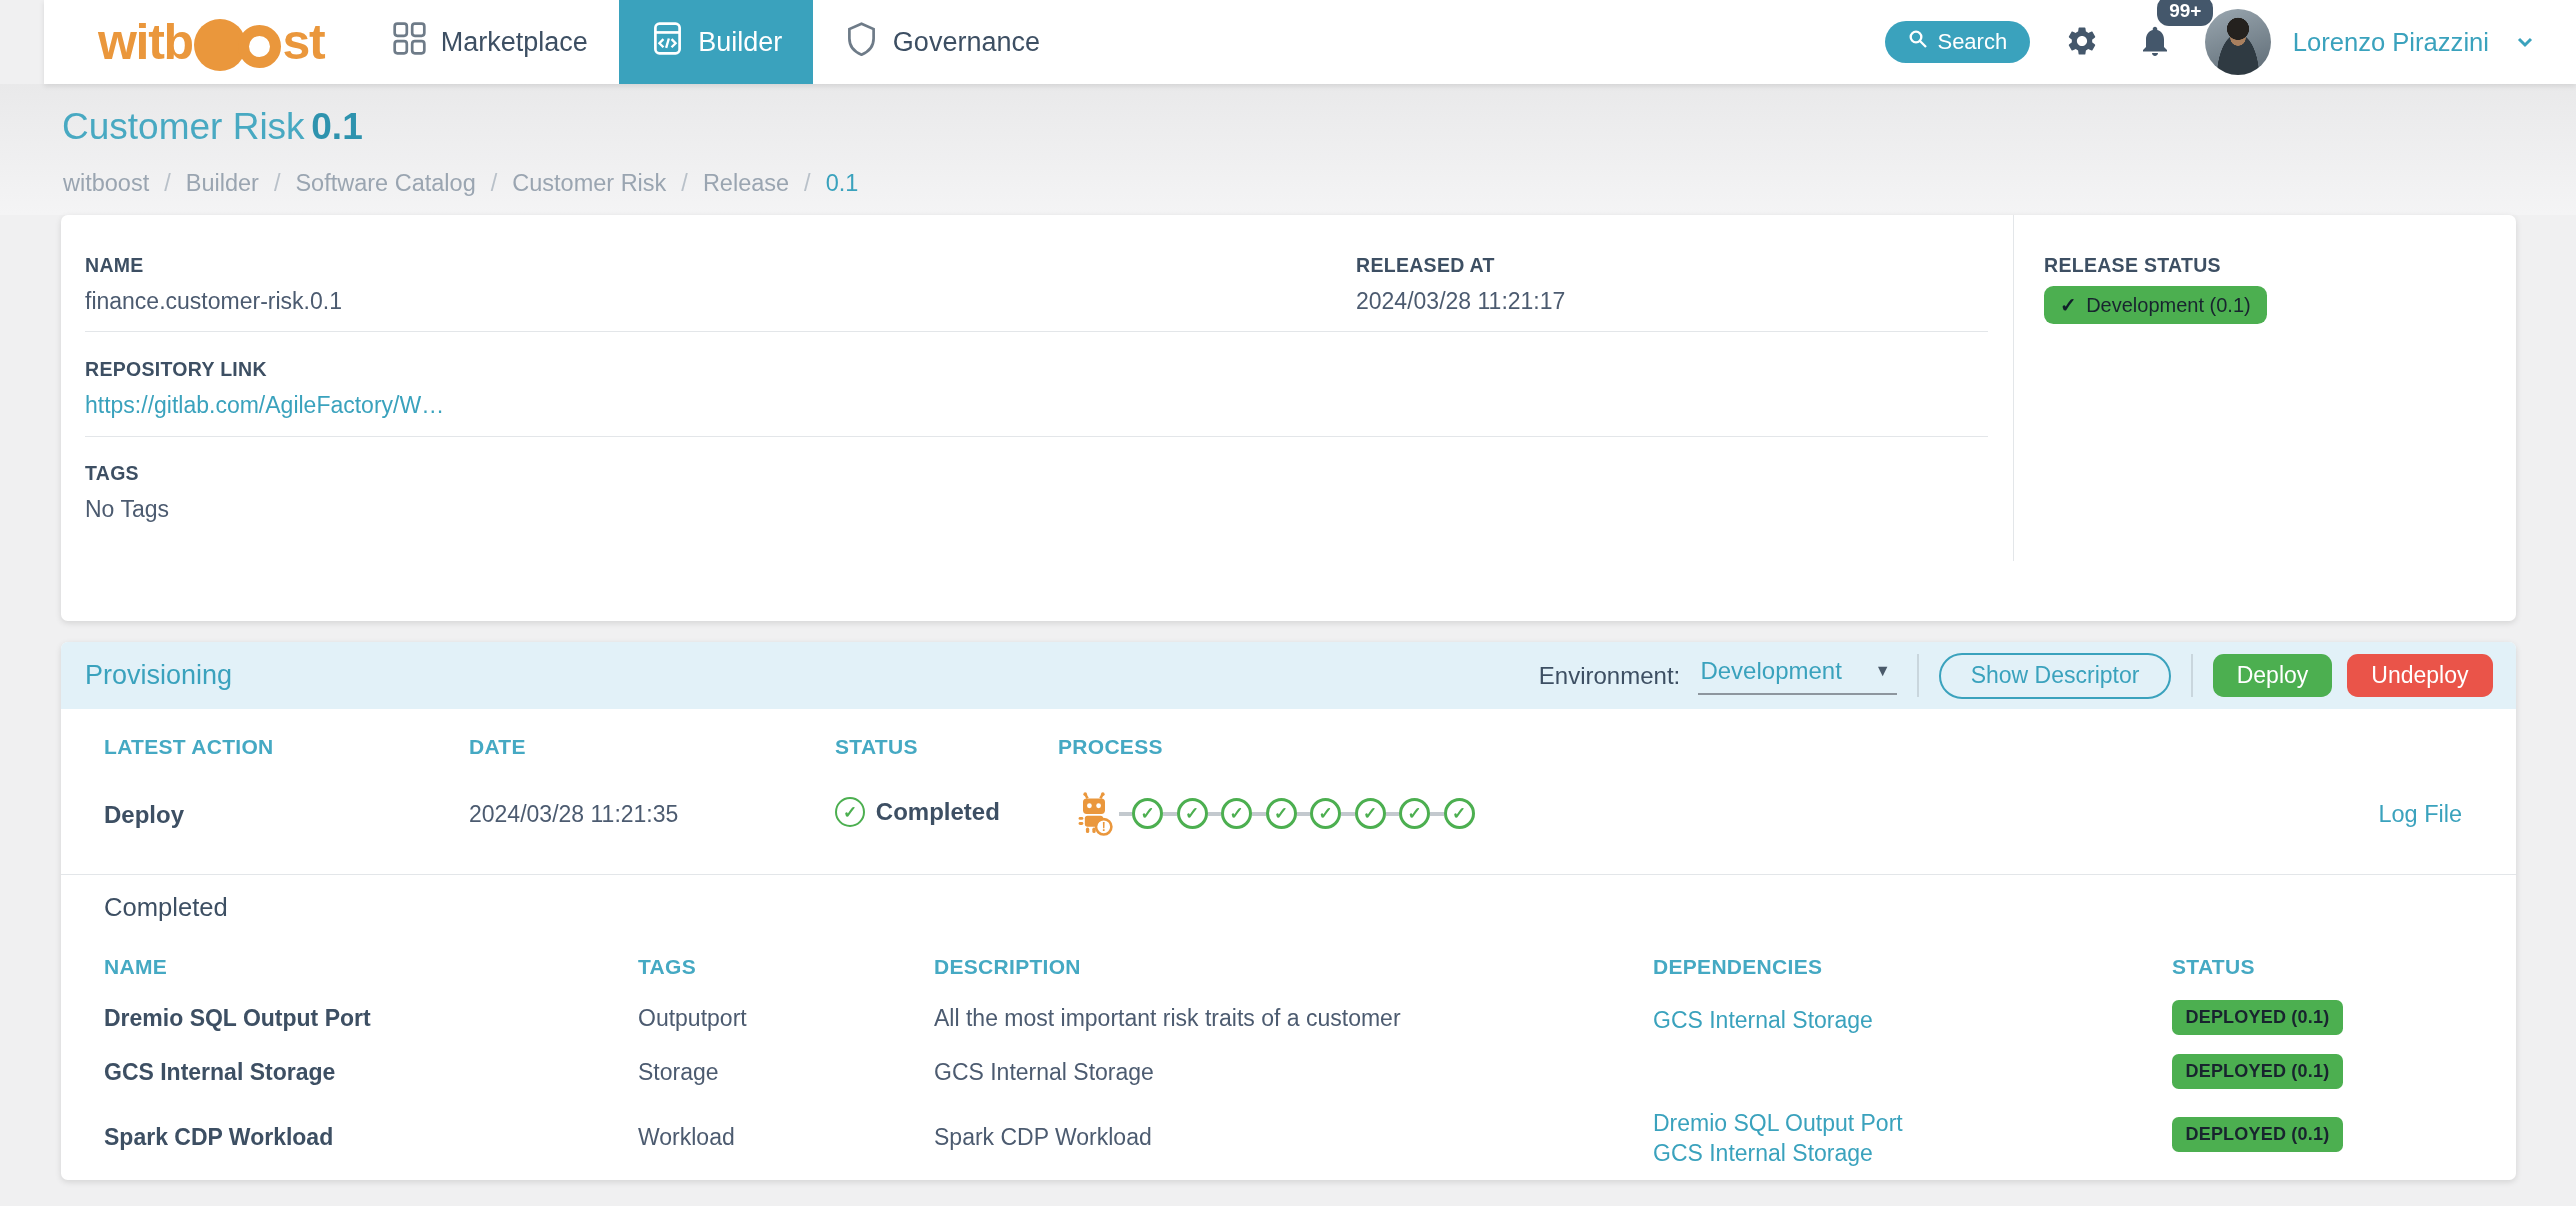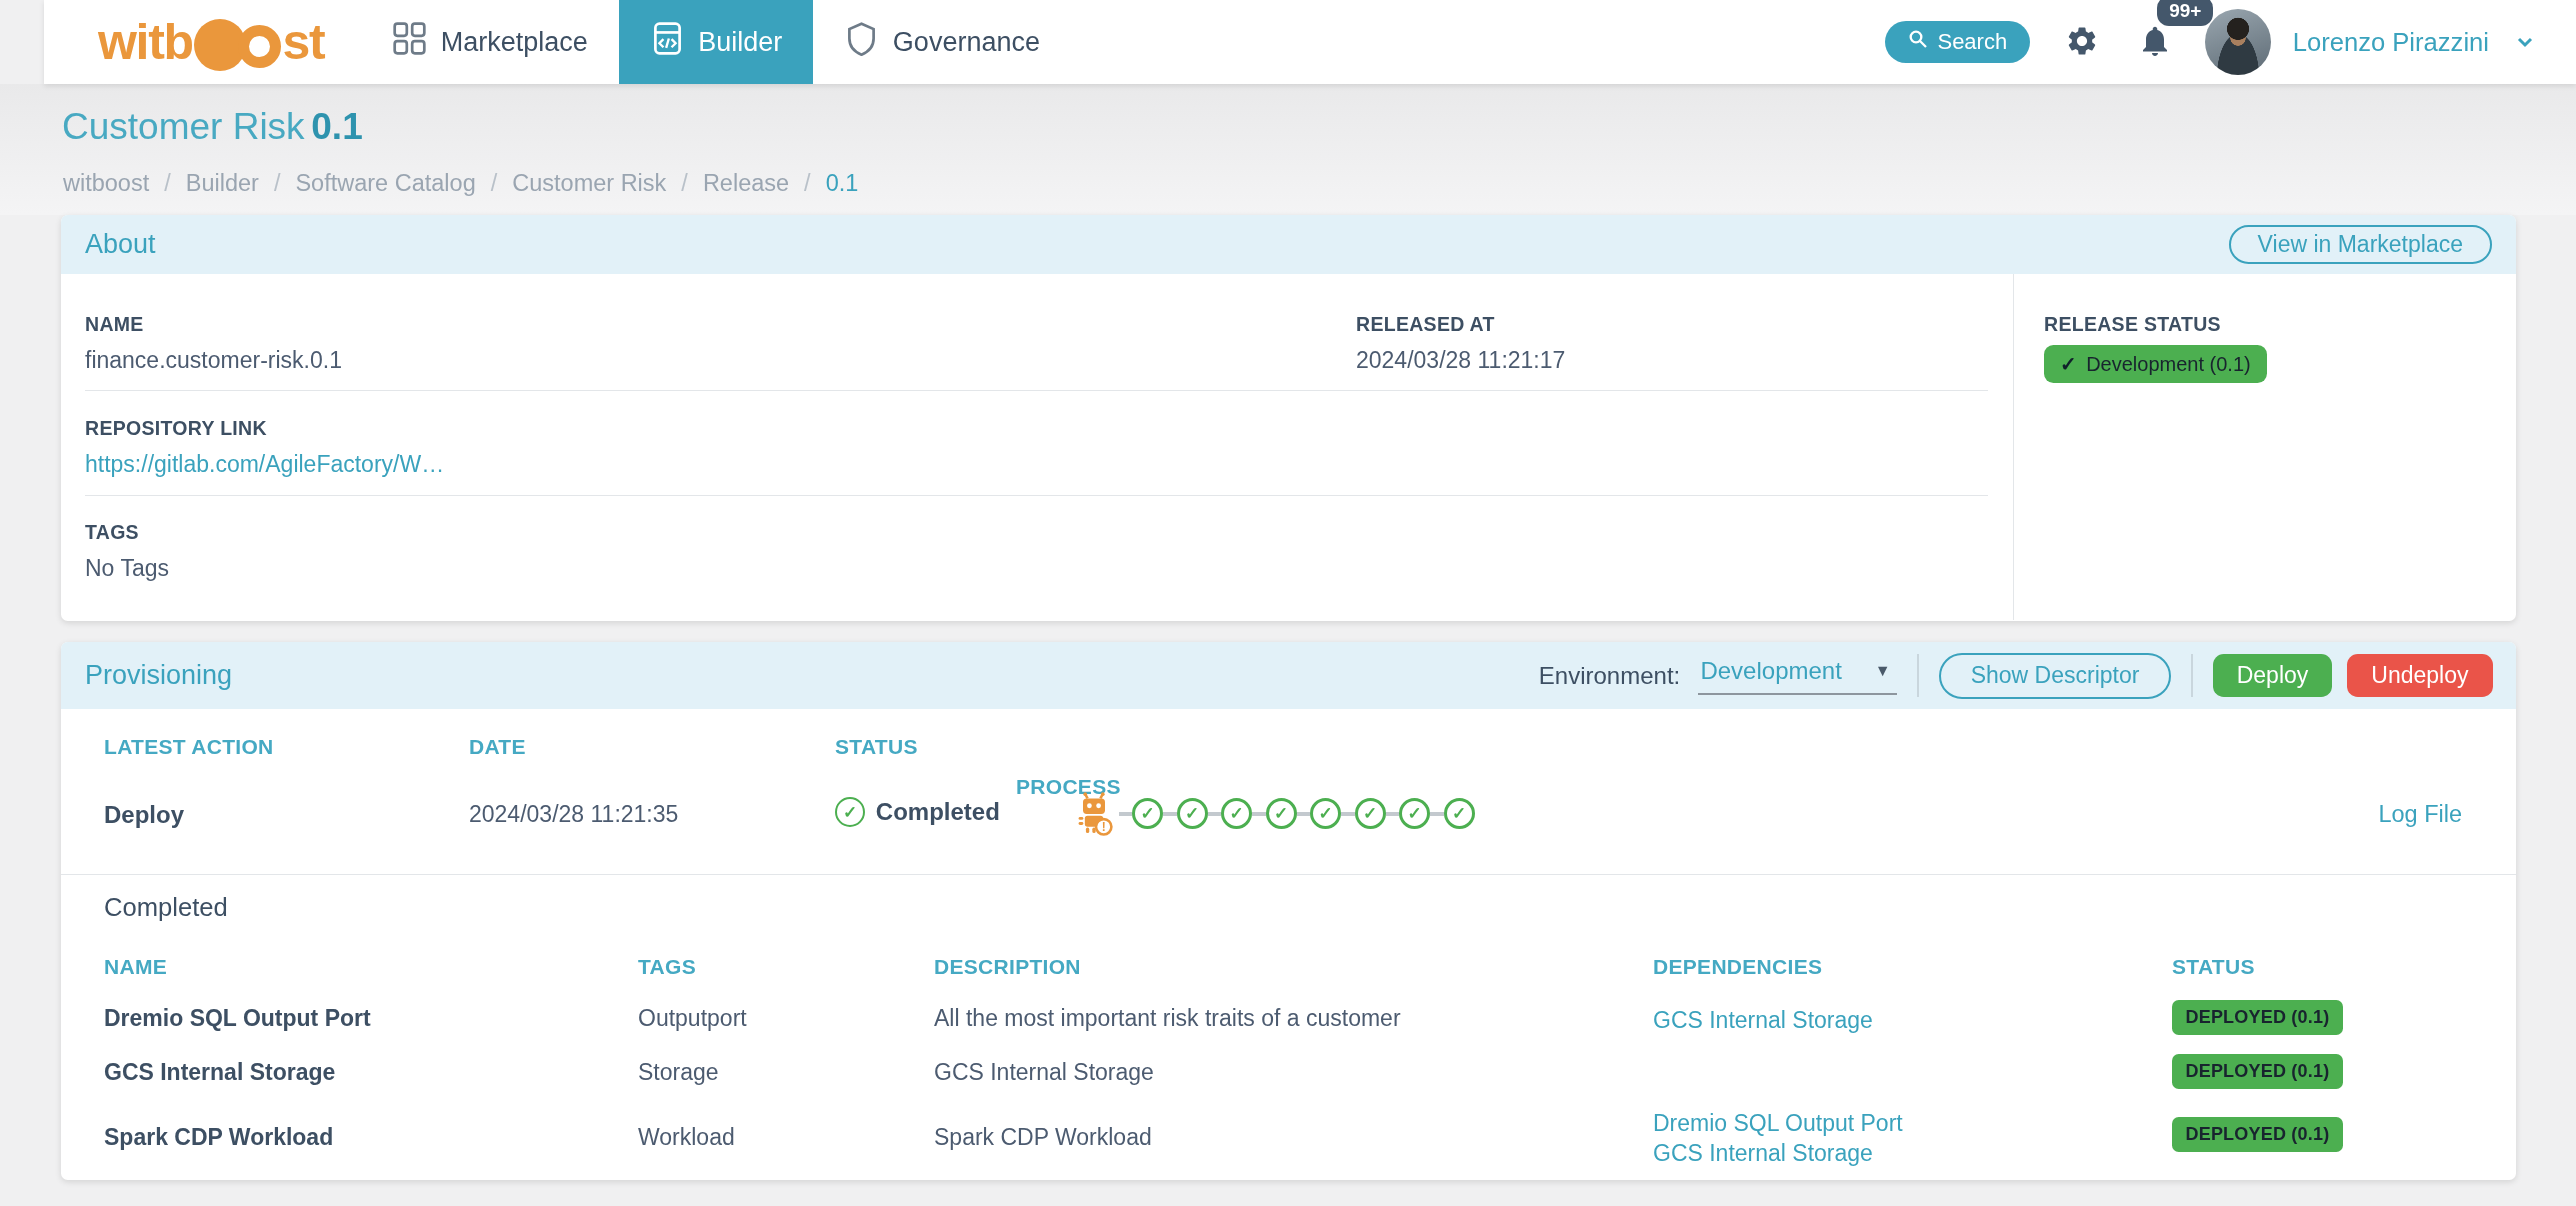--- a/index.html
+++ b/index.html
@@ -87,21 +87,21 @@
   .show-desc{height:46px; border:2px solid var(--accent); border-radius:23px; background:transparent;
              color:var(--accent); font-size:23px; padding:0 30px; font-family:inherit; cursor:pointer;}
   .btn{height:43px; border:none; border-radius:10.8px; color:#fff; font-size:23px; padding:0 24px;
        font-family:inherit; cursor:pointer;}
   .btn.green{background:var(--green); margin-right:15px;}
   .btn.red{background:var(--red);}
 
   .prov-body{position:relative; height:471px;}
   .thead{position:absolute; font-size:21px; font-weight:bold; color:#45a9c3; letter-spacing:0.3px;}
   .la-h{top:25.6px;} .cm-h{top:246px;}
-  .x-action{left:43px;} .x-date{left:408px;} .x-status{left:774px;} .x-process{left:955px;margin-top:40px;}
+  .x-action{left:43px;} .x-date{left:408px;} .x-status{left:774px;} .x-process{left:997px;}
   .x-name{left:43px;} .x-type{left:577px;} .x-desc{left:873px;} .x-deps{left:1592px;} .x-stat{left:2111px;}
   .la-row{position:absolute; top:92px; left:0; right:0; height:61px;}
   .cell{position:absolute; font-size:23px; color:var(--text);}
   .cell.bold{font-weight:bold; color:var(--navy); font-size:24px;}
   .status-cell{display:flex; align-items:center; gap:10.8px; font-weight:bold; color:var(--navy); font-size:24px;}
   .check-circle{width:30px; height:30px; border:2.7px solid var(--green); border-radius:50%; background:#fff;
                 display:inline-flex; align-items:center; justify-content:center; color:var(--green);
                 font-weight:bold; font-size:17px; flex:none;}
   .process-chain{position:absolute; left:1011px; top:-9.4px; display:flex; align-items:center;}
   .robot{position:relative; margin-right:2.7px; display:flex;}
@@ -216,24 +216,20 @@
       <span class="sep">/</span>
     <span class="crumb">Customer Risk</span>
       <span class="sep">/</span>
     <span class="crumb">Release</span>
       <span class="sep">/</span>
     <span class="crumb current">0.1</span>
   </div>
 </div>
 
 <div class="card about">
-  <div class="card-header">
-    <span class="card-title">About</span>
-    <button class="pill-btn">View in Marketplace</button>
-  </div>
   <div class="about-body">
     <div class="field f-name">
       <div class="f-label">NAME</div>
       <div class="f-value">finance.customer-risk.0.1</div>
     </div>
     <div class="field f-released">
       <div class="f-label">RELEASED AT</div>
       <div class="f-value">2024/03/28 11:21:17</div>
     </div>
     <div class="hdiv hd1"></div>

